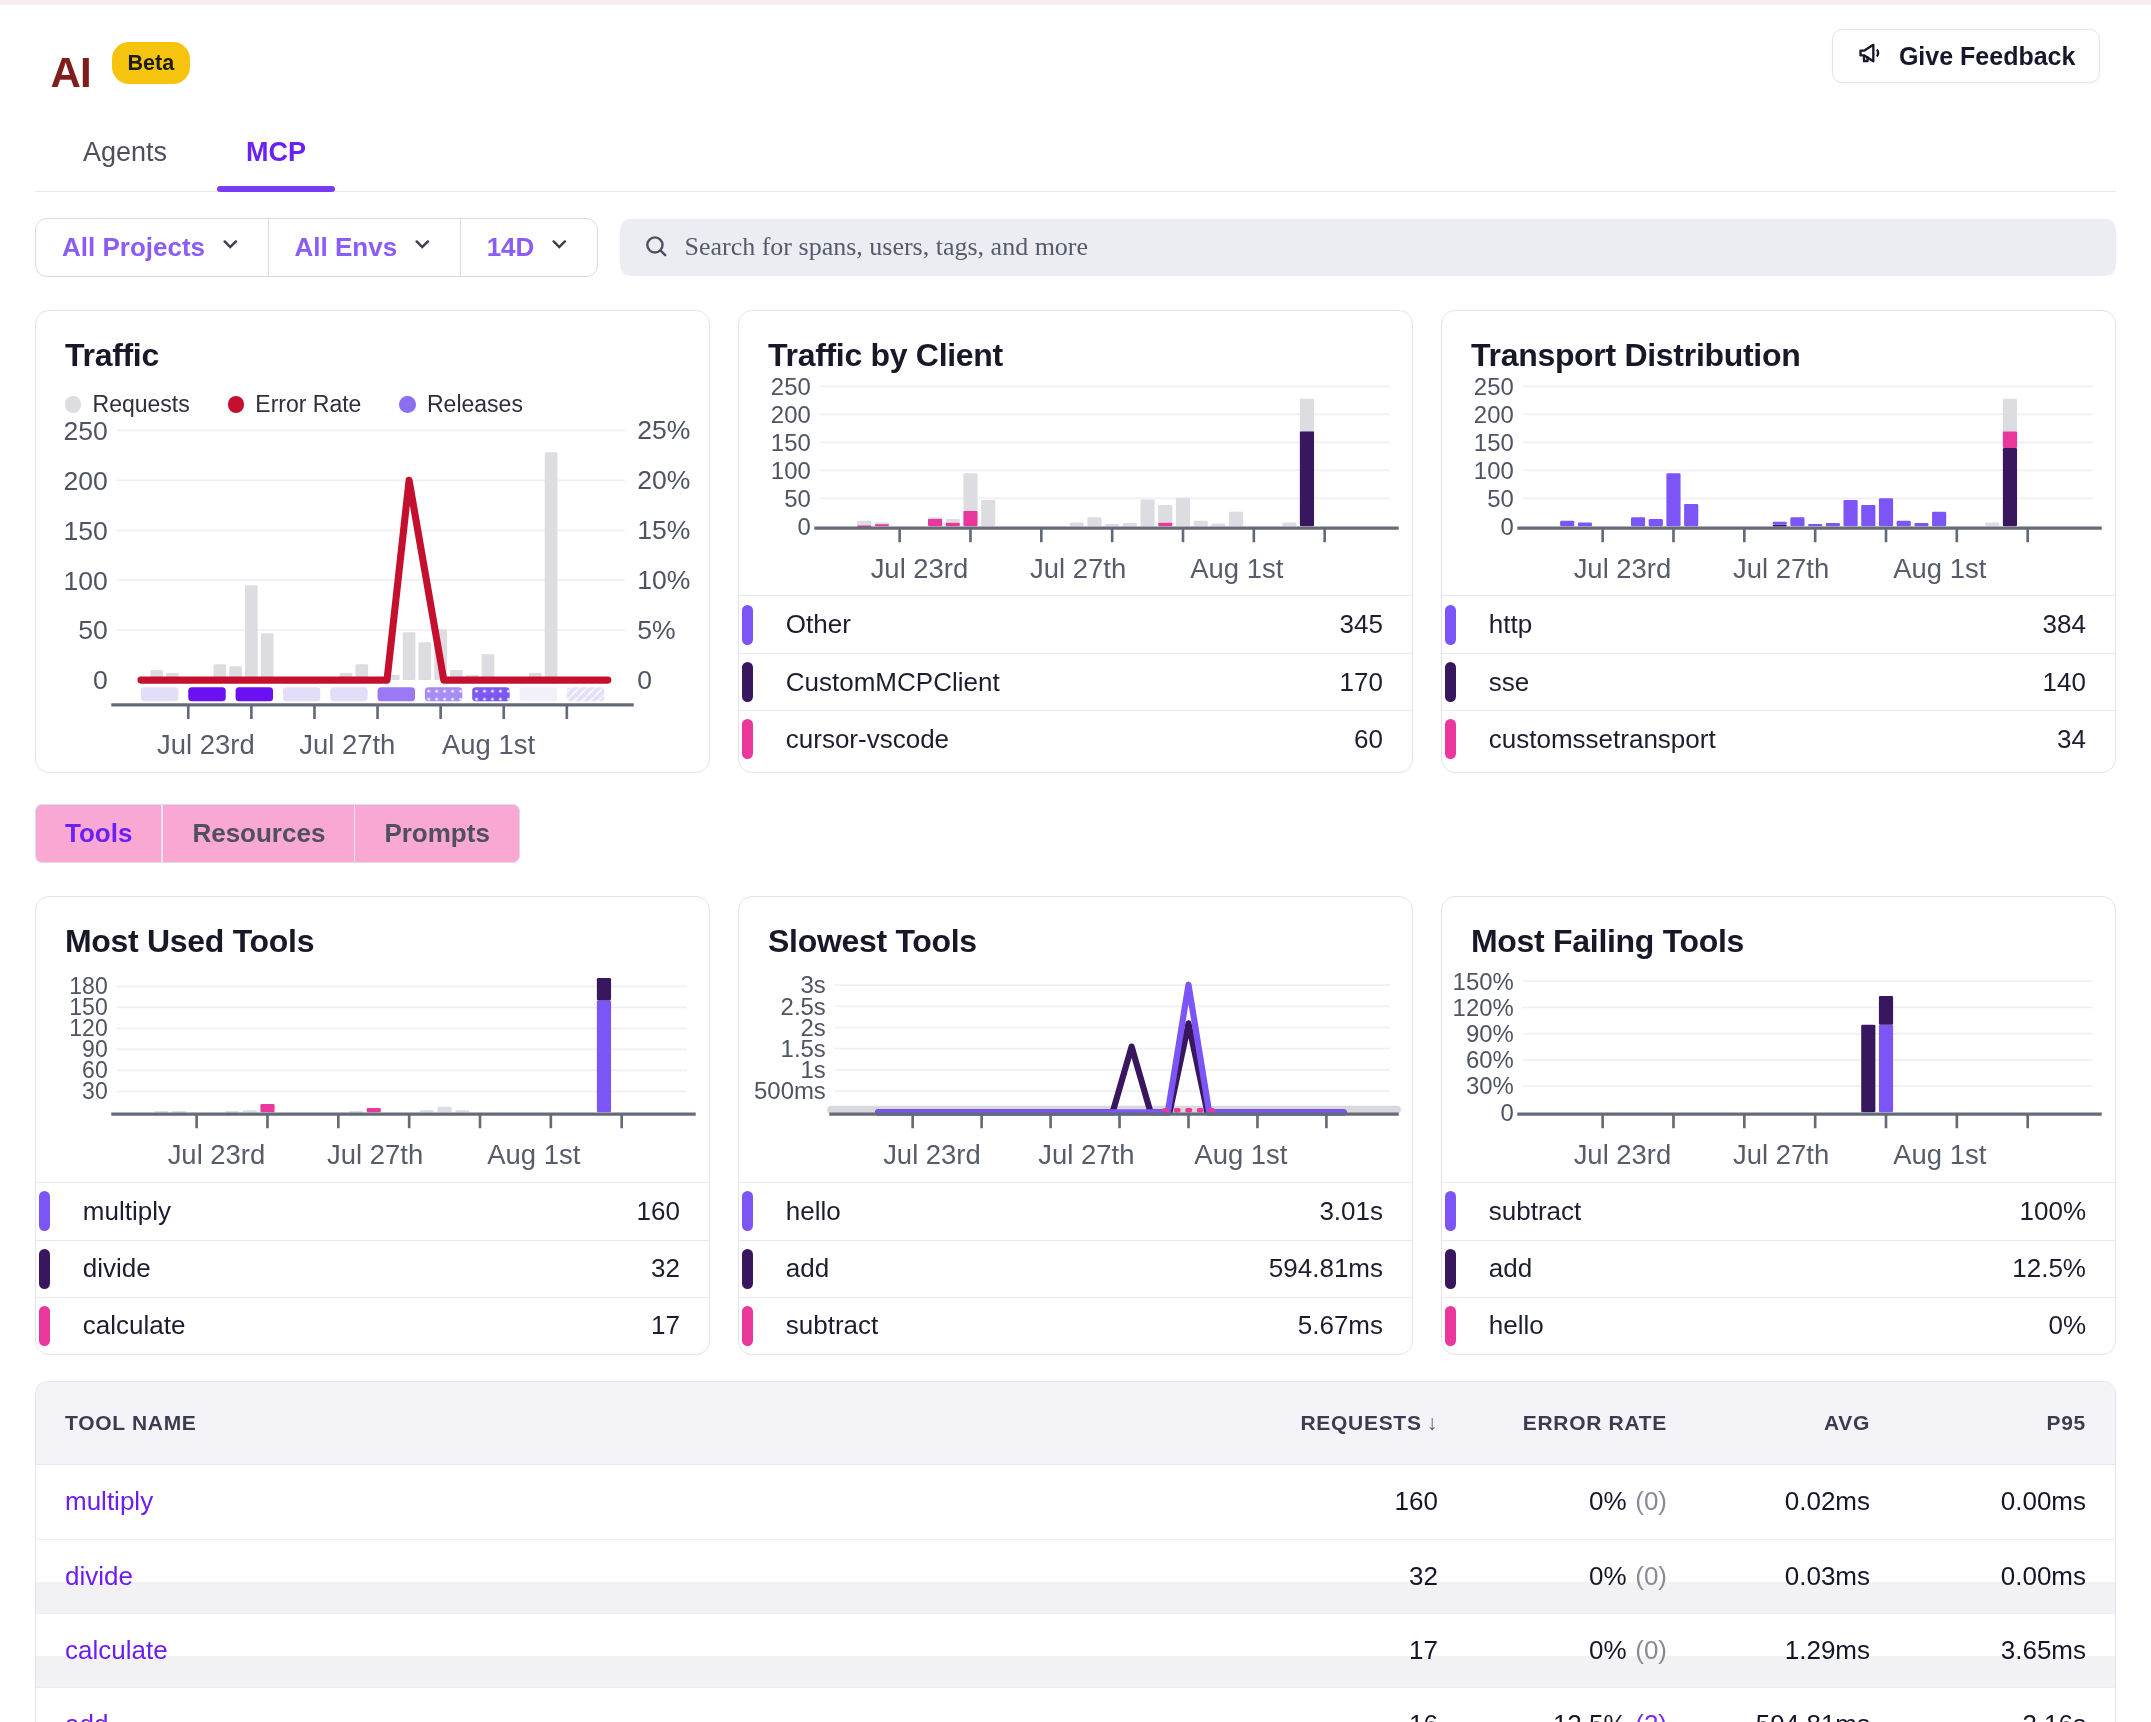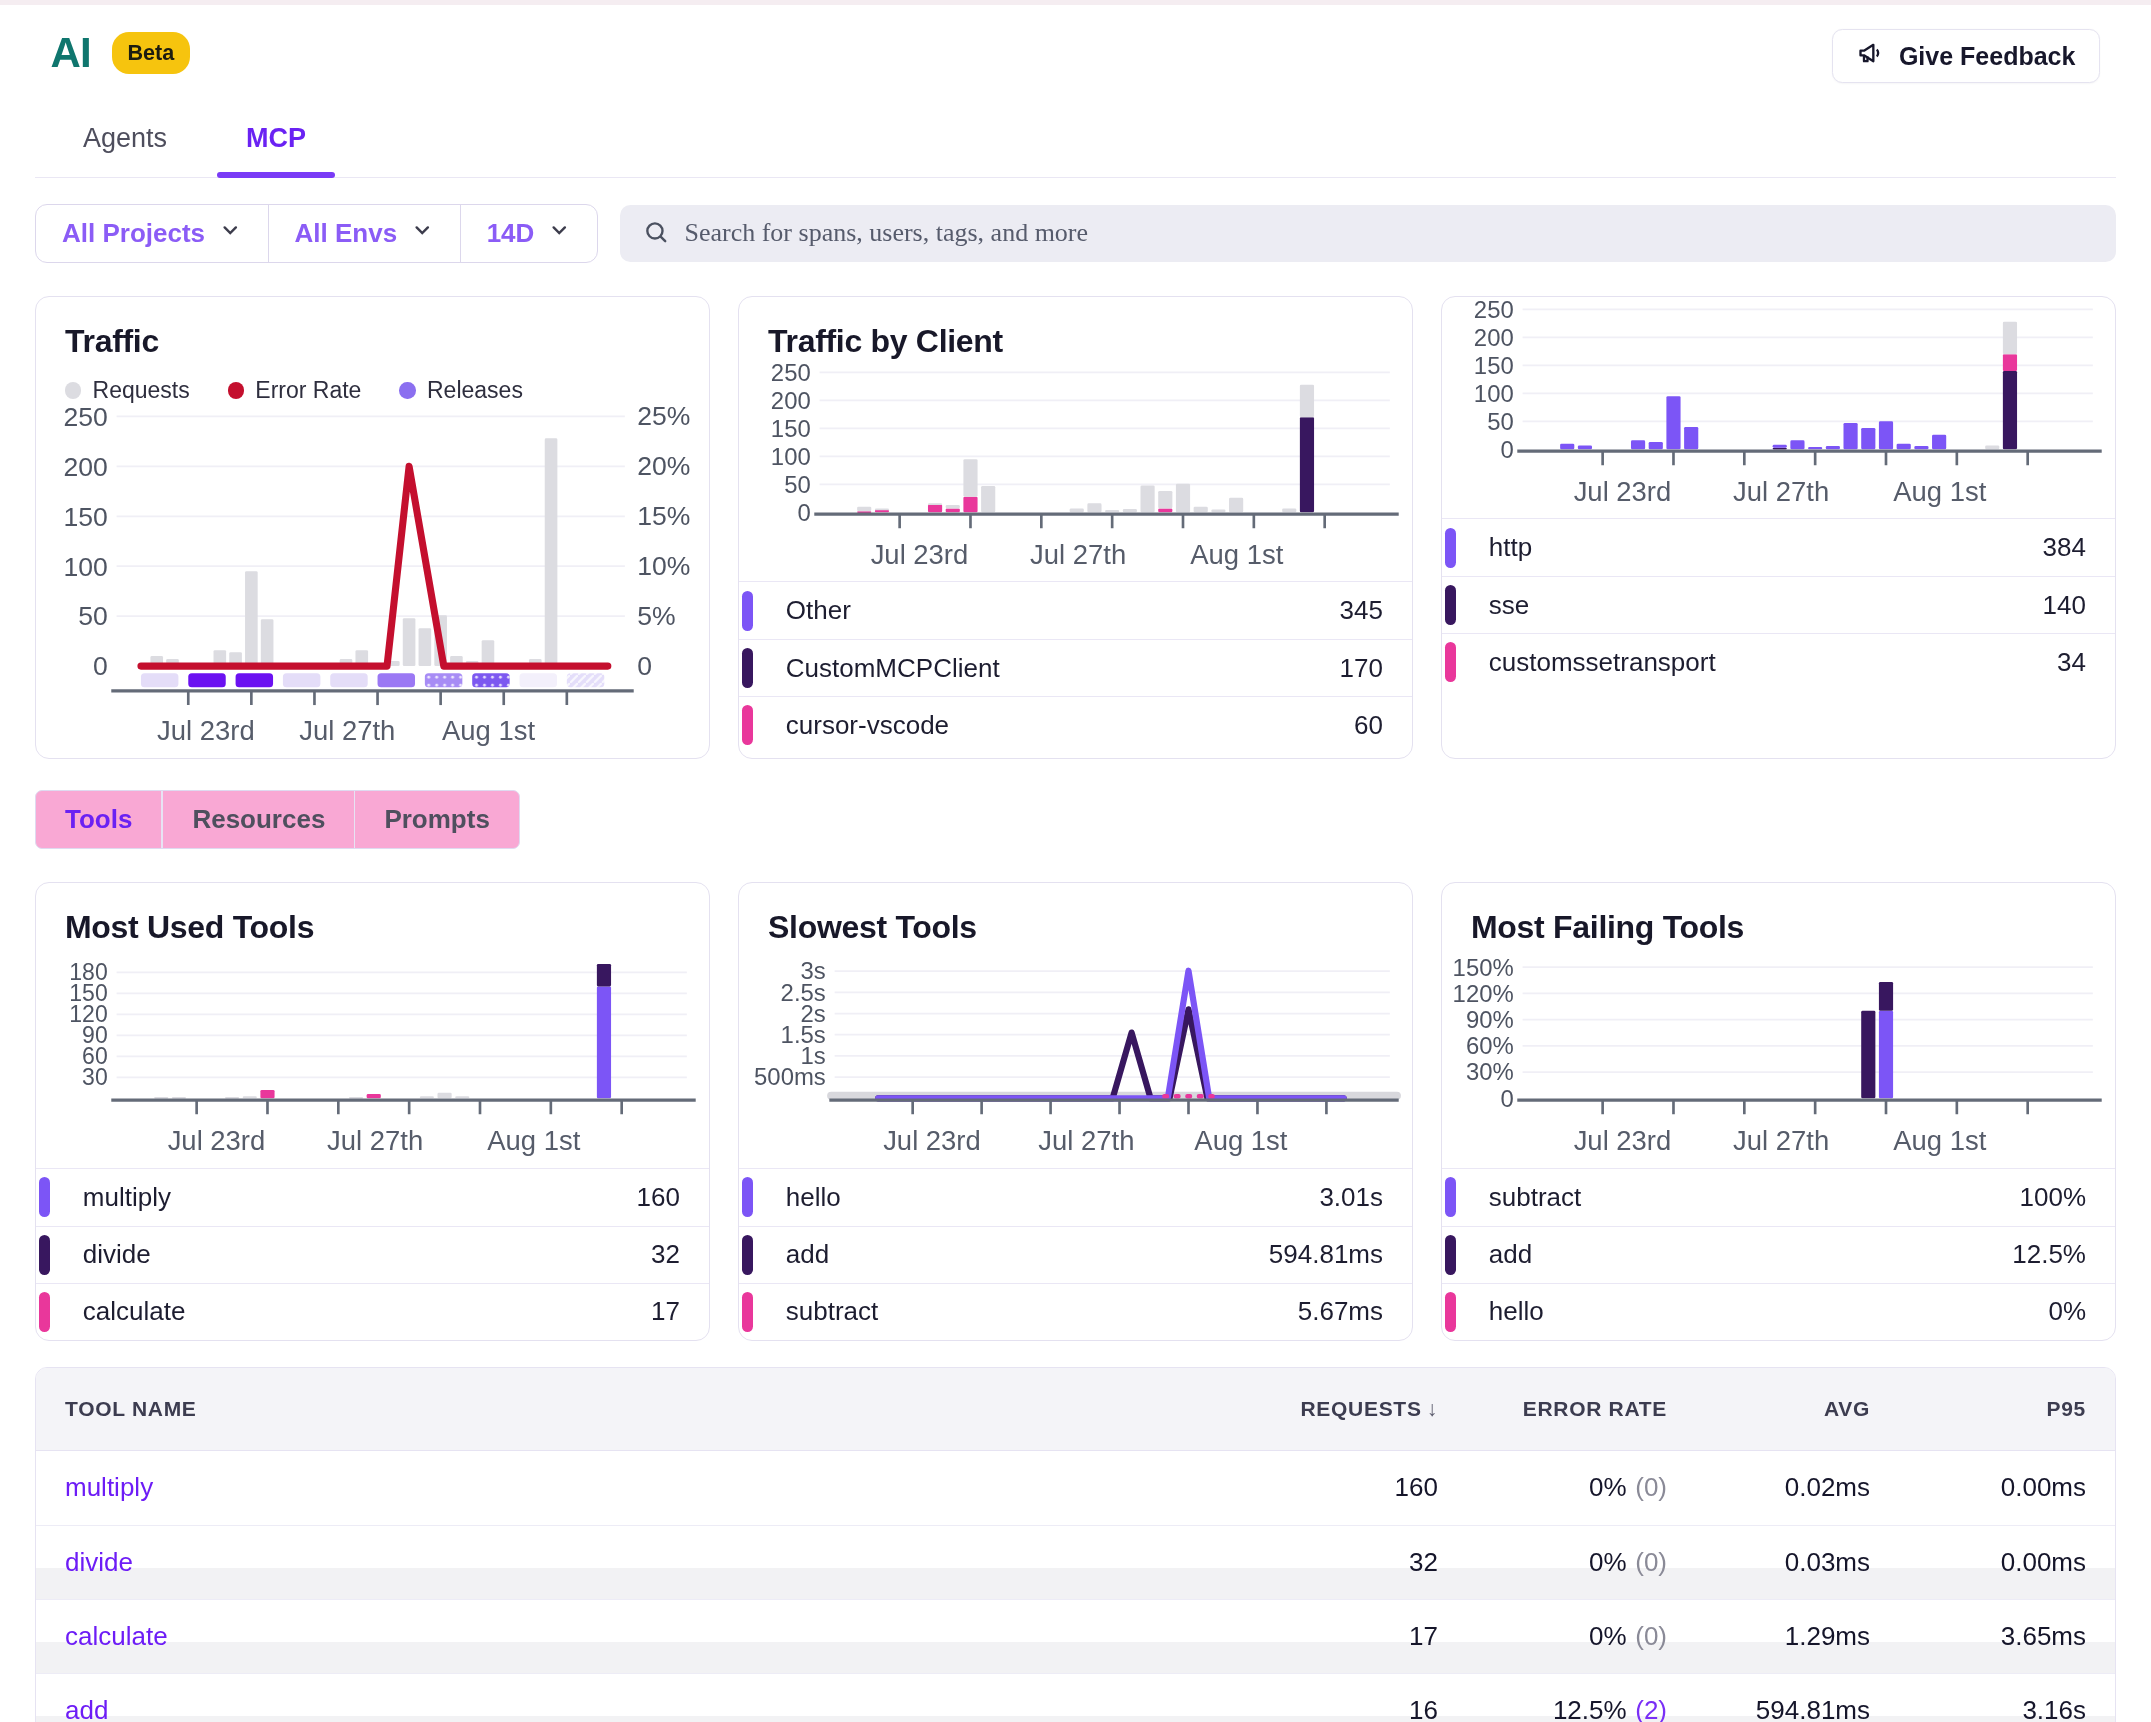--- a/index.html
+++ b/index.html
@@ -4,21 +4,21 @@
 <style>
   * { margin:0; padding:0; box-sizing:border-box; }
   html,body { width:2151px; height:1722px; overflow:hidden; background:#fff;
     font-family:"Liberation Sans", sans-serif; color:#1a1a2c; }
   .top-strip { height:5.2px; background:#f5edf1; }
   .page { padding:0 35px; }
 
   
   .header { display:flex; justify-content:space-between; align-items:flex-start; margin-top:24px; padding:0 15.6px; }
   .brand { display:flex; align-items:center; gap:21px; }
-  .brand-title { font-size:42px; font-weight:800; letter-spacing:-0.9px; color:#0f766e; }
+  .brand-title { font-size:42px; font-weight:800; letter-spacing:-0.9px; color:#7f1d1d;margin-top:20px; }
   .beta-badge { background:#f6c40e; color:#1d1d10; font-size:21.6px; font-weight:700;
     padding:7.8px 15.6px; border-radius:17px; }
   .feedback-btn { display:flex; align-items:center; gap:14px; height:54px; padding:0 24px;
     border:1.7px solid #e5e3f0; border-radius:10.4px; background:#fff; font-size:25px; font-weight:700;
     color:#17172b; box-shadow:0 0.9px 1.7px rgba(20,20,60,.04); cursor:pointer; }
   .feedback-btn svg { width:28px; height:28px; }
 
   
   .tabs { display:flex; gap:21px; margin-top:26px; padding-left:19px; border-bottom:1.7px solid #eae7f4; }
   .tab { font-size:27px; padding:14px 29px 22.5px; color:#4e4e5d; position:relative; cursor:pointer; }
@@ -290,20 +290,21 @@
         </div>
         <div class="leg-row">
           <span class="pill" style="background: rgb(233, 55, 155);"></span>
           <span class="leg-label">cursor-vscode</span>
           <span class="leg-val">60</span>
         </div>
       </div>
     </div>
 
     <div class="card">
+      <div class="card-title">Transport Distribution</div>
       <svg class="chart" viewBox="0 0 760 250">
           <text x="81" y="181.45" text-anchor="end" fill="#4e5462" font-size="27">0</text>
           <line x1="91" x2="735" y1="140.4" y2="140.4" stroke="#f0eff6" stroke-width="2"></line>
           <text x="81" y="149.85" text-anchor="end" fill="#4e5462" font-size="27">50</text>
           <line x1="91" x2="735" y1="108.8" y2="108.8" stroke="#f0eff6" stroke-width="2"></line>
           <text x="81" y="118.25" text-anchor="end" fill="#4e5462" font-size="27">100</text>
           <line x1="91" x2="735" y1="77.2" y2="77.2" stroke="#f0eff6" stroke-width="2"></line>
           <text x="81" y="86.65" text-anchor="end" fill="#4e5462" font-size="27">150</text>
           <line x1="91" x2="735" y1="45.599999999999994" y2="45.599999999999994" stroke="#f0eff6" stroke-width="2"></line>
           <text x="81" y="55.05" text-anchor="end" fill="#4e5462" font-size="27">200</text>

